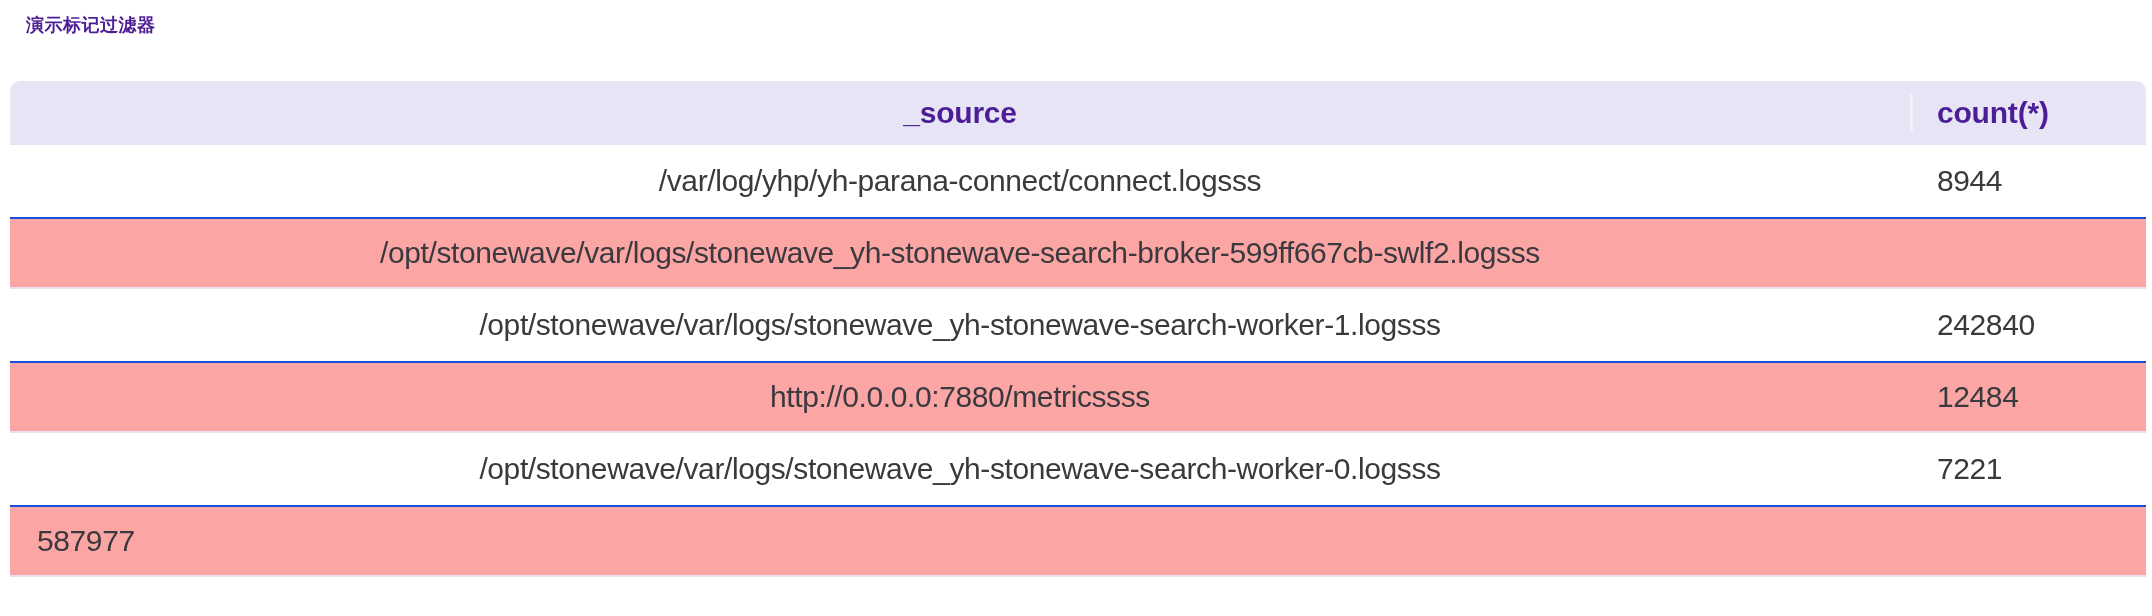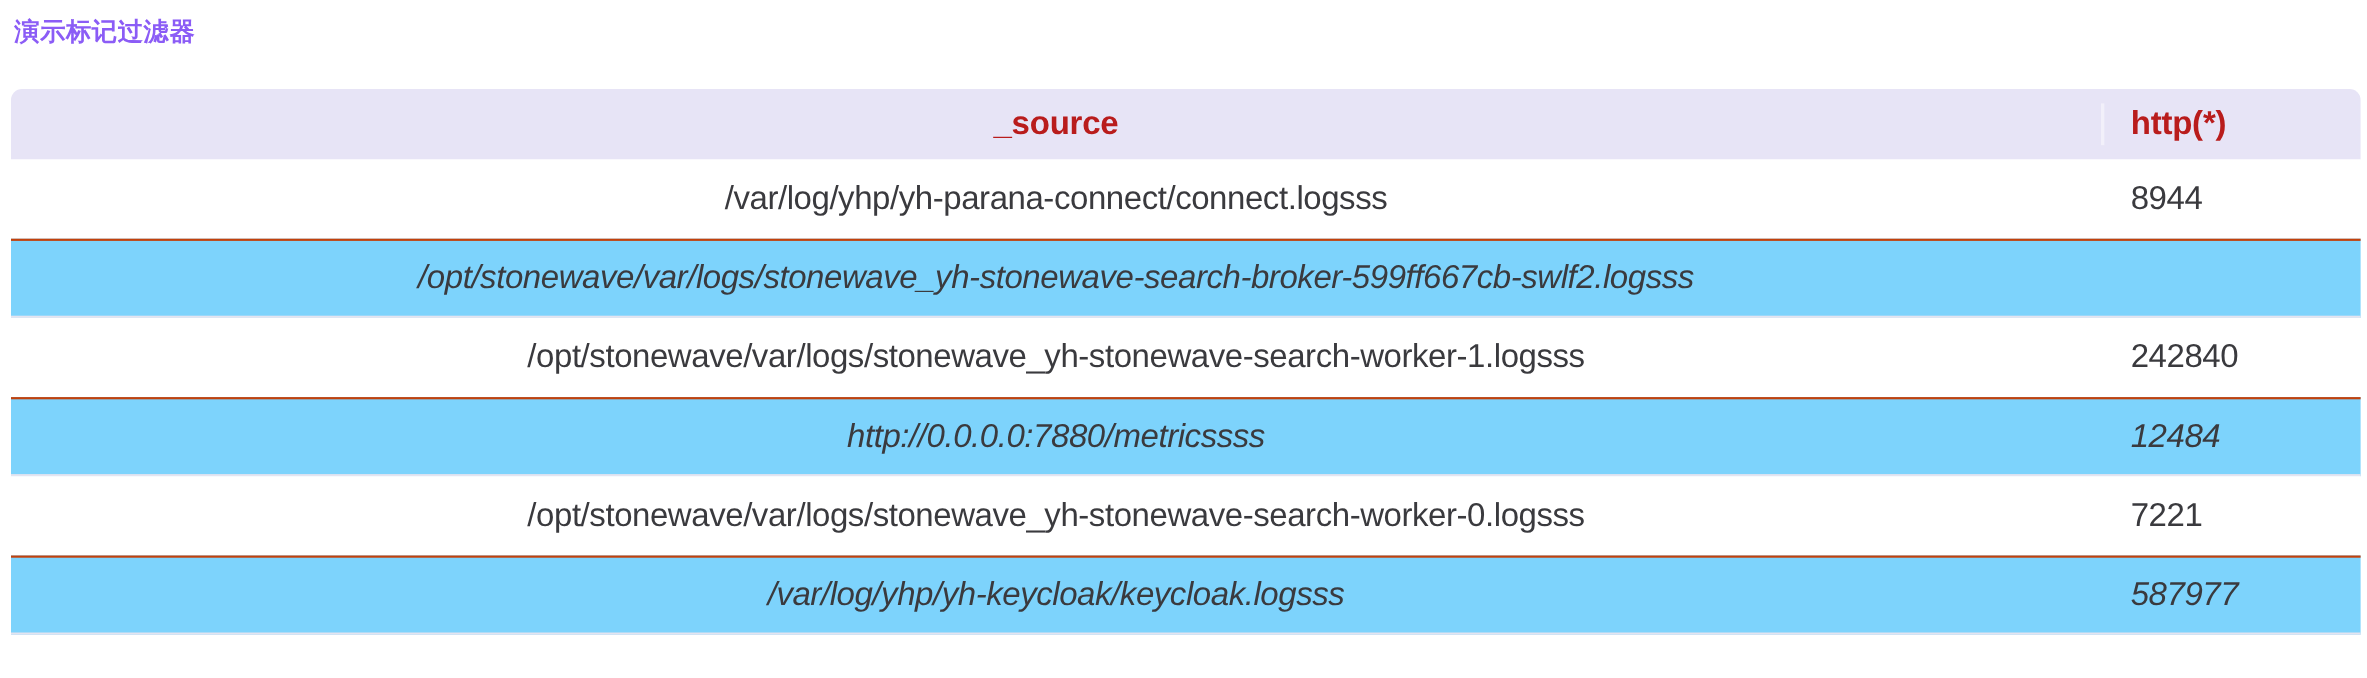--- a/index.html
+++ b/index.html
@@ -5,24 +5,24 @@
   * { box-sizing: border-box; margin: 0; padding: 0; }
   html, body {
     width: 2152px; height: 616px;
     background: #ffffff;
     font-family: "Liberation Sans", "DejaVu Sans", sans-serif;
     overflow: hidden;
     position: relative;
   }
   .panel-title {
     position: absolute;
-    left: 13px; top: 13px;
-    font-size: 23px;
+    left: 26px; top: 13px;
+    font-size: 18px;
     font-weight: 700;
-    color: #8b5cf6;
+    color: #4c1d95;
     letter-spacing: 0.5px;
   }
   .table {
     position: absolute;
     left: 10px; top: 81px;
     width: 2136px;
   }
   .row {
     display: grid;
     grid-template-columns: 1fr 236px;
@@ -31,44 +31,43 @@
   .header-row {
     height: 64px;
     background: #e7e4f6;
     border-radius: 10px 10px 0 0;
   }
   .header-cell {
     display: flex;
     align-items: center;
     font-size: 30px;
     font-weight: 700;
-    color: #b91c1c;
+    color: #4c1d95;
     letter-spacing: -0.2px;
   }
   .header-cell.source { justify-content: center; }
   .header-cell.count {
     justify-content: flex-start;
     padding-left: 27px;
     position: relative;
   }
   .col-divider {
     position: absolute;
     left: 0; top: 13px; bottom: 13px;
     width: 3px;
     background: #f2f0fa;
   }
   .data-row {
     height: 72px;
     background: #ffffff;
   }
   .data-row.striped {
-    background: #7dd3fc;
-    border-top: 2px solid #c2410c;
+    background: #fca5a5;
+    border-top: 2px solid #1d4ed8;
     border-bottom: 2px solid #e4e4f0;
-    font-style: italic;
   }
   .cell {
     display: flex;
     align-items: center;
     font-size: 30px;
     font-weight: 400;
     color: #3a3a3e;
     letter-spacing: -0.4px;
     white-space: nowrap;
   }
@@ -81,21 +80,21 @@
 <div class="panel-title">演示标记过滤器</div>
 
 <div class="table">
 
   <div class="row header-row">
     <div class="header-cell source">
       <span>_source</span>
     </div>
     <div class="header-cell count">
       <div class="col-divider"></div>
-      <span>http(*)</span>
+      <span>count(*)</span>
     </div>
   </div>
 
   <div class="row data-row">
     <div class="cell source">/var/log/yhp/yh-parana-connect/connect.logsss</div>
     <div class="cell count">8944</div>
   </div>
 
   <div class="row data-row striped">
     <div class="cell source">/opt/stonewave/var/logs/stonewave_yh-stonewave-search-broker-599ff667cb-swlf2.logsss</div>
@@ -110,17 +109,16 @@
     <div class="cell source">http://0.0.0.0:7880/metricssss</div>
     <div class="cell count">12484</div>
   </div>
 
   <div class="row data-row">
     <div class="cell source">/opt/stonewave/var/logs/stonewave_yh-stonewave-search-worker-0.logsss</div>
     <div class="cell count">7221</div>
   </div>
 
   <div class="row data-row striped">
-    <div class="cell source">/var/log/yhp/yh-keycloak/keycloak.logsss</div>
     <div class="cell count">587977</div>
   </div>
 
 </div>
 
 </body></html>

